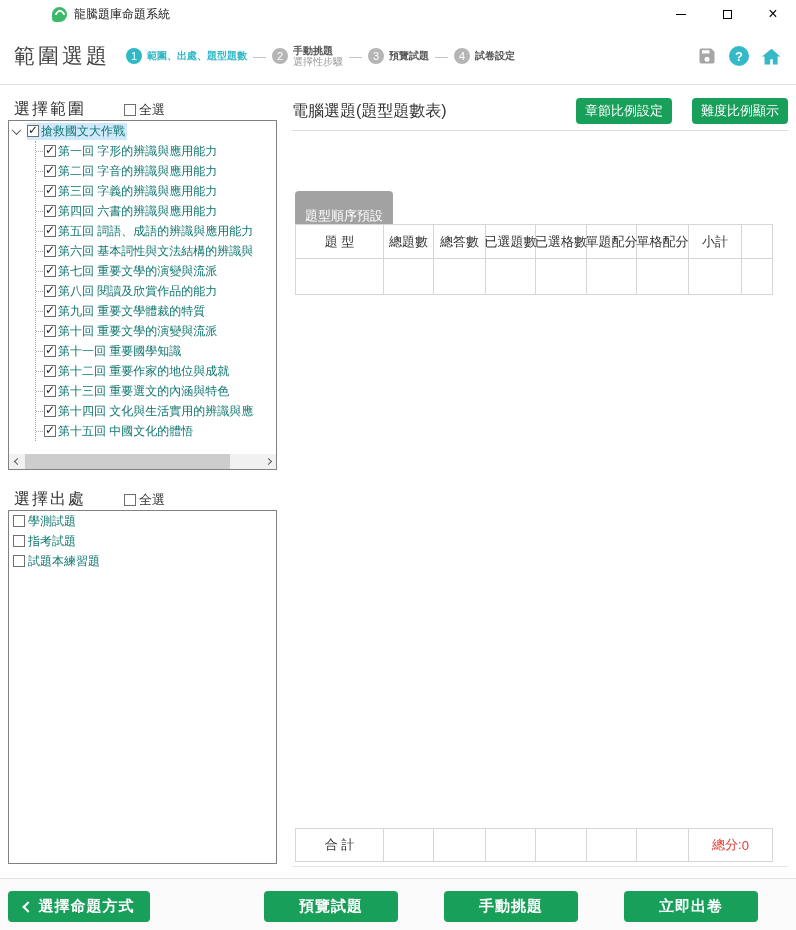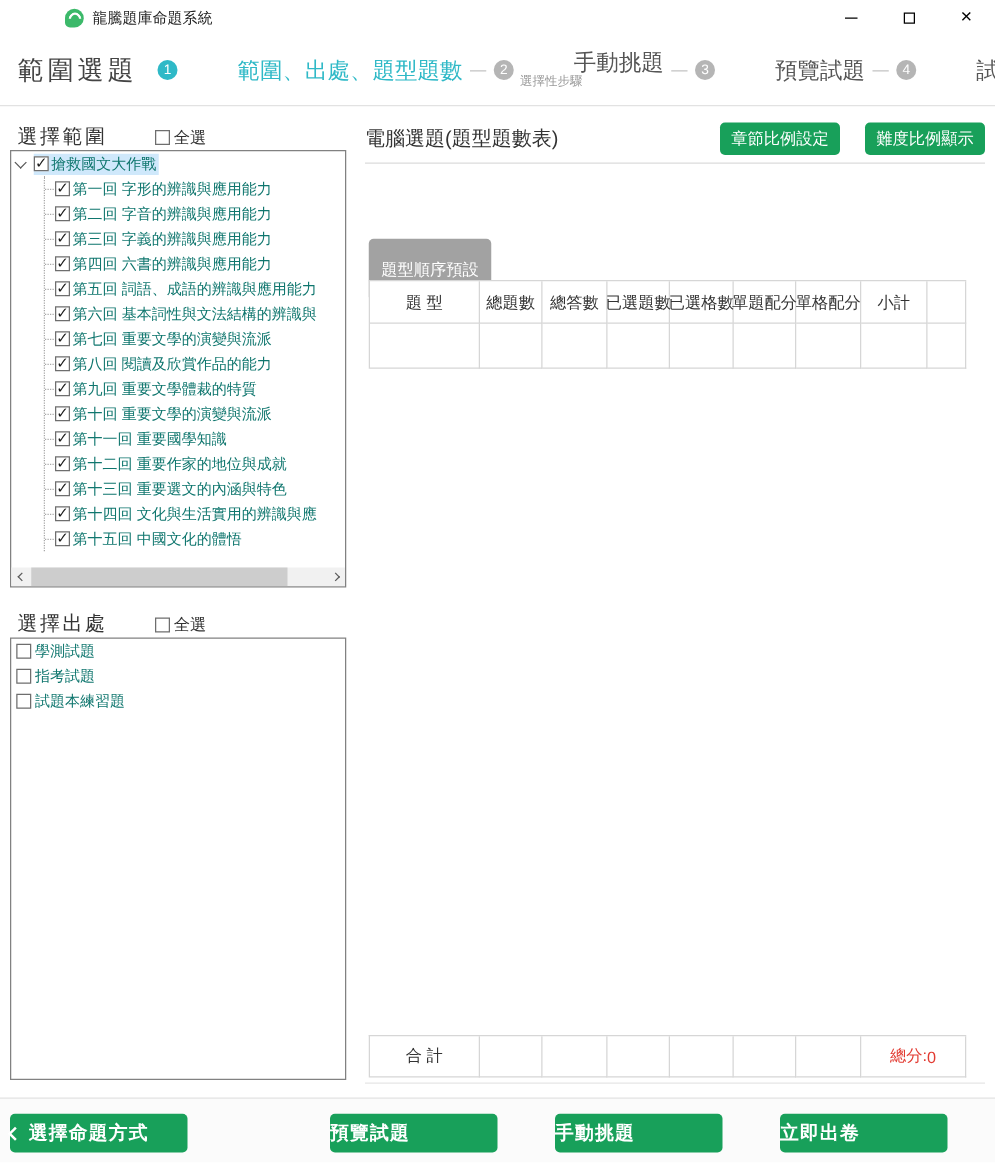--- a/index.html
+++ b/index.html
@@ -19,21 +19,21 @@
   .glyph-min { width:10px; border-top:1px solid #000; display:inline-block; }
   .glyph-max { width:9px; height:9px; border:1px solid #000; display:inline-block; }
   .win-btn.close { font-size:16px; line-height:1; }
   
   .header { position:absolute; left:0; top:28px; width:796px; height:57px; background:#fff; border-bottom:1px solid #e2e2e2; display:flex; align-items:center; }
   .page-title { font-size:21px; color:#444; letter-spacing:3px; margin-left:14px; white-space:nowrap; }
   .stepper { display:flex; align-items:center; margin-left:16px; white-space:nowrap; }
   .step { display:flex; align-items:center; }
   .step-circle { width:16px; height:16px; border-radius:50%; background:#b5b5b5; color:#fff; font-size:11px; display:flex; align-items:center; justify-content:center; margin-right:5px; flex:0 0 auto; }
   .step.active .step-circle { background:#2fb9c7; }
-  .step-label { font-size:18px; font-weight:normal; color:#555;margin-left:43px; }
+  .step-label { font-size:10px; font-weight:bold; color:#555; }
   .step.active .step-label { color:#2fb9c7; }
   .step-text { display:flex; flex-direction:column; line-height:1.1; }
   .step-sub { font-size:10px; color:#9a9a9a; font-weight:normal; }
   .step-sep { color:#bdbdbd; margin:0 6px; font-size:13px; }
   .header-icons { margin-left:auto; margin-right:14px; display:flex; align-items:center; gap:10px; }
   .icon-btn { width:22px; height:22px; display:flex; align-items:center; justify-content:center; cursor:pointer; }
   .help-circle { width:20px; height:20px; border-radius:50%; background:#35b8c8; color:#fff; font-weight:bold; font-size:13px; display:flex; align-items:center; justify-content:center; }
   
   .section-head { position:absolute; display:flex; align-items:center; }
   .section-title { font-size:16px; color:#333; letter-spacing:2px; }
@@ -75,21 +75,21 @@
   .qtable .hrow { height:34px; }
   .qtable .drow { height:36px; }
   .ftable { position:absolute; left:295px; top:828px; width:478px; display:grid;
     grid-template-columns:88px 50px 52px 50px 51px 50px 52px 84px; height:34px;
     border-top:1px solid #d6d6d6; border-left:1px solid #d6d6d6; background:#fff;text-align:right; }
   .ftable .c { border-right:1px solid #d6d6d6; border-bottom:1px solid #d6d6d6; display:flex; align-items:center; justify-content:center; white-space:nowrap; font-size:13px; color:#333; }
   .total-cell { color:#e23b32 !important; }
   .panel-bottom-line { position:absolute; left:292px; top:866px; width:496px; border-top:1px solid #e6e6e6; }
   
   .bottombar { position:absolute; left:0; top:878px; width:796px; height:52px; background:#fbfbfb; border-top:1px solid #e3e3e3; }
-  .gbtn { position:absolute; top:12px; height:31px; background:#18a05a; color:#fff; border:none; border-radius:4px; font-size:15px; font-weight:600; font-family:inherit; cursor:pointer; display:flex; align-items:center; justify-content:flex-start; letter-spacing:1px; }
+  .gbtn { position:absolute; top:12px; height:31px; background:#18a05a; color:#fff; border:none; border-radius:4px; font-size:15px; font-weight:600; font-family:inherit; cursor:pointer; display:flex; align-items:center; justify-content:center; letter-spacing:1px; }
   .btn-back { left:8px; width:142px; }
   .btn-preview { left:264px; width:134px; }
   .btn-manual { left:444px; width:134px; }
   .btn-generate { left:624px; width:134px; }
   .back-chev { width:8px; height:8px; border-left:2px solid #fff; border-bottom:2px solid #fff; transform:rotate(45deg); margin-right:7px; flex:0 0 auto; }
 </style>
 </head>
 <body>
 
 <div class="titlebar">

